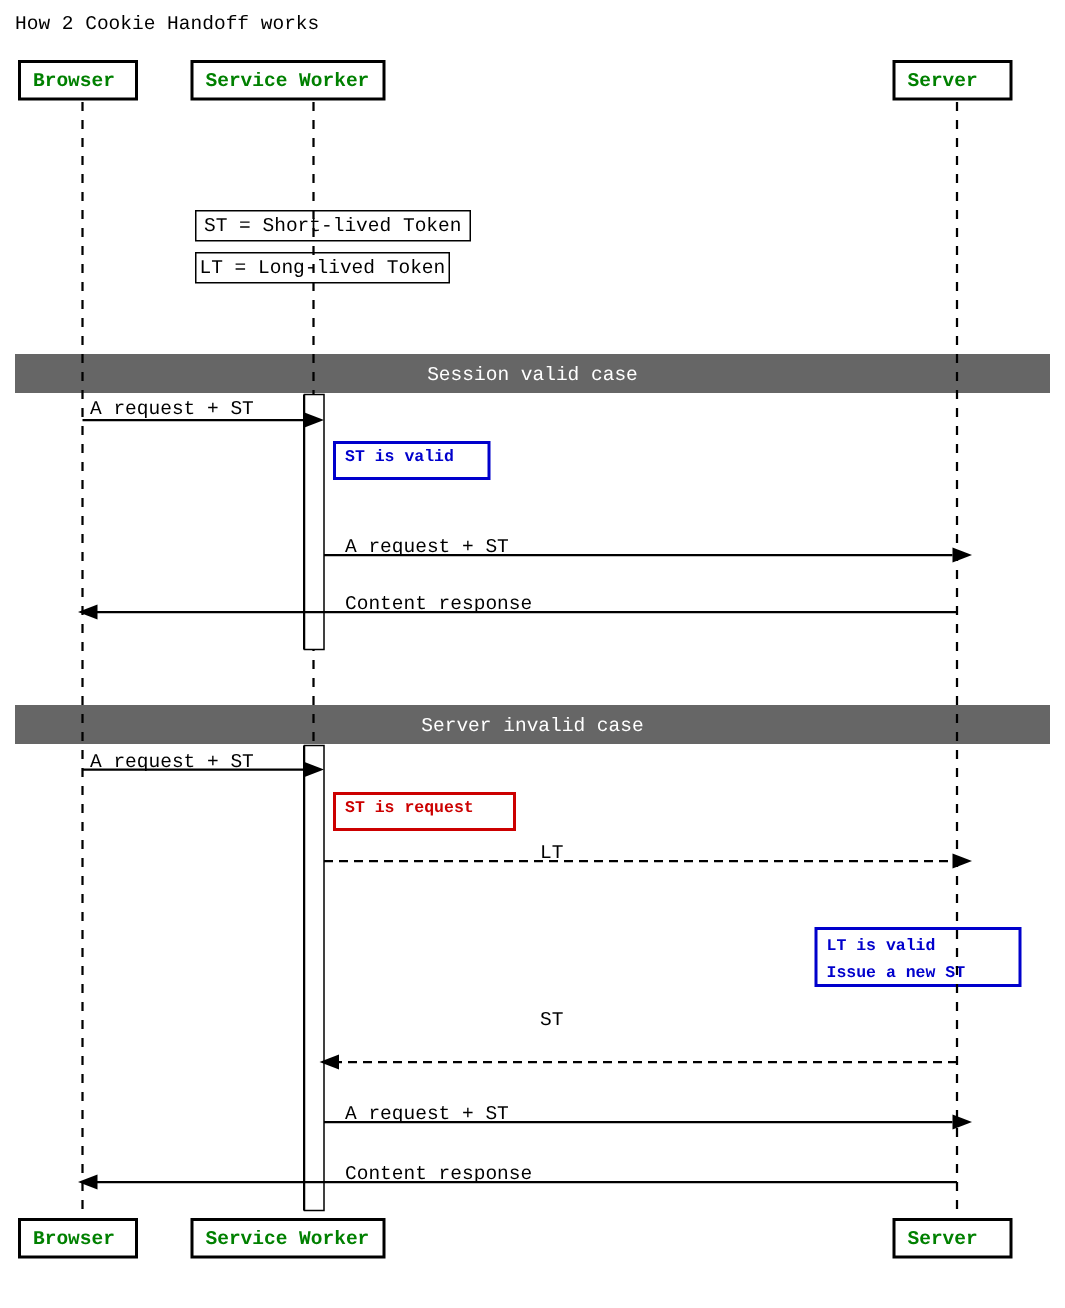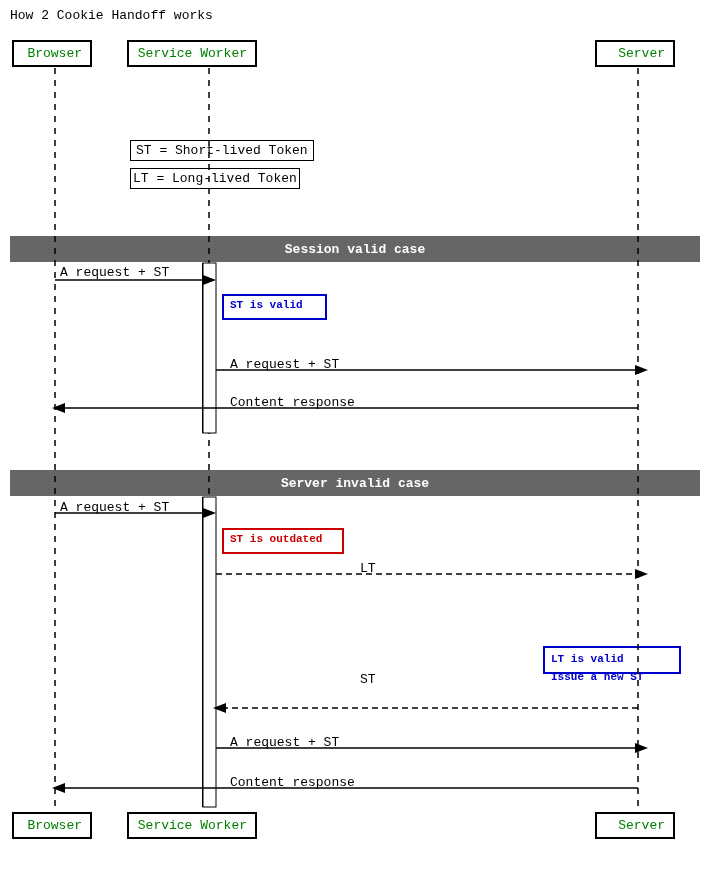--- a/index.html
+++ b/index.html
@@ -27,32 +27,32 @@
       color: #000;
     }
 
     
     .actor-box {
       position: absolute;
       border: 2px solid #000;
       padding: 4px 8px;
       background: #fff;
       color: #008000;
-      font-weight: normal;
+      font-weight: bold;
       font-size: 13px;
-      text-align: right;
+      text-align: left;
       font-family: 'Courier New', Courier, monospace;
     }
 
     
     .section-bar {
       position: absolute;
       background: #666;
       color: #fff;
-      font-weight: bold;
+      font-weight: normal;
       font-size: 13px;
       text-align: center;
       display: flex;
       align-items: center;
       justify-content: center;
       font-family: 'Courier New', Courier, monospace;
     }
 
     
     .activation {
@@ -119,22 +119,22 @@
   <div class="actor-box" style="left:127px; top:812px; min-width:130px;">Service Worker</div>
   <div class="actor-box" style="left:595px; top:812px; min-width:80px;">Server</div>
 
   <div class="section-bar" style="left:10px; top:236px; width:690px; height:26px;">Session valid case</div>
   <div class="section-bar" style="left:10px; top:470px; width:690px; height:26px;">Server invalid case</div>
 
   <div class="arrow-label" style="left:130px; top:140px; border:1px solid #000; padding:2px 5px;">ST = Short-lived Token</div>
   <div class="arrow-label" style="left:130px; top:168px; border:1px solid #000; padding:2px 2px;">LT = Long-lived Token</div>
 
   <div class="note-box note-blue" style="left:222px; top:294px; width:105px; height:26px;">ST is valid</div>
-  <div class="note-box note-red" style="left:222px; top:528px; width:122px; height:26px;">ST is outdated</div>
-  <div class="note-box note-blue-multi" style="left:543px; top:618px; width:138px; height:28px; line-height:1.6;margin-top:28px;">LT is valid<br>Issue a new ST</div>
+  <div class="note-box note-red" style="left:222px; top:528px; width:122px; height:26px;">ST is request</div>
+  <div class="note-box note-blue-multi" style="left:543px; top:618px; width:138px; height:40px; line-height:1.6;">LT is valid<br>Issue a new ST</div>
 
   <div class="activation" style="left:202px; top:263px; width:14px; height:170px;"></div>
 
   <div class="activation" style="left:202px; top:497px; width:14px; height:310px;"></div>
 
   <div class="arrow-label" style="left:60px; top:265px;">A request + ST</div>
   <div class="arrow-label" style="left:230px; top:357px;">A request + ST</div>
   <div class="arrow-label" style="left:230px; top:395px;">Content response</div>
 
   <div class="arrow-label" style="left:60px; top:500px;">A request + ST</div>

